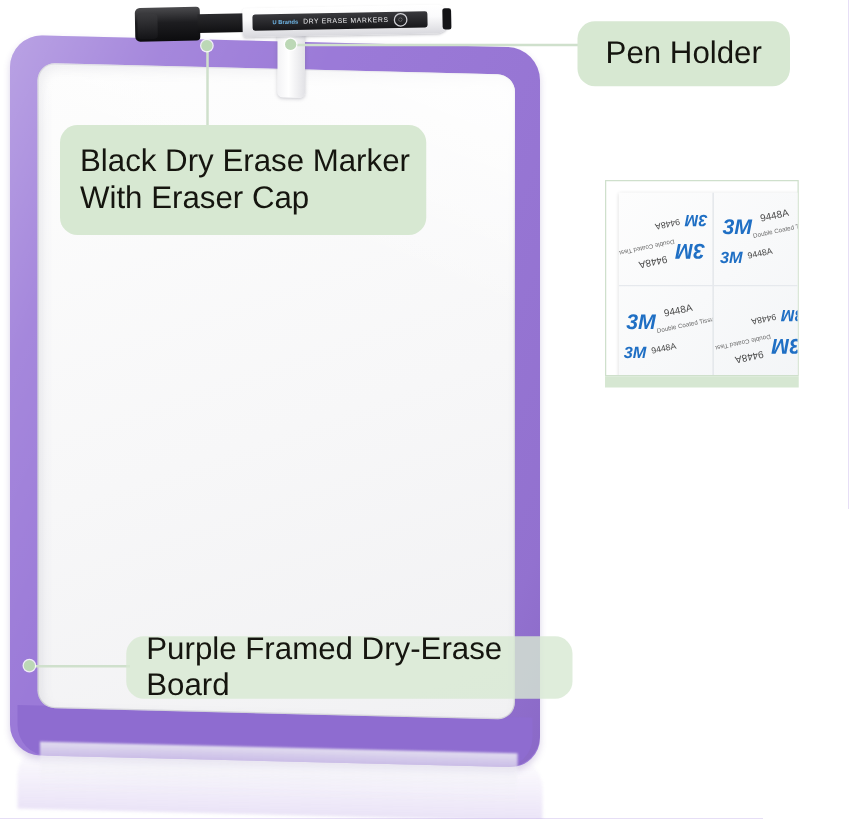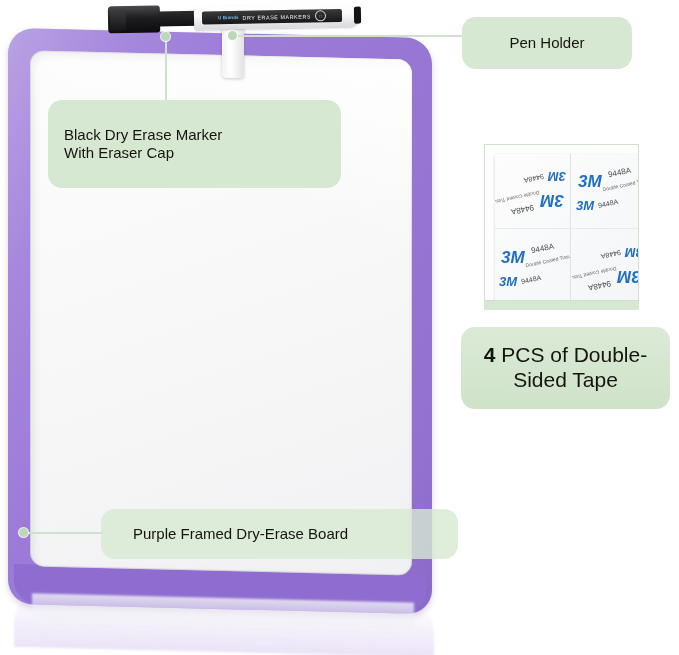--- a/index.html
+++ b/index.html
@@ -186,34 +186,34 @@
   
   .callout{
     position:absolute;
     background:#d7e8d2;
     border-radius:14px;
     color:#15150f;
     font-family:"Liberation Sans", sans-serif;
     display:flex;align-items:center;
     box-sizing:border-box;
   }
-  .callout-text{font-size:15px;line-height:1.18;font-weight:400;}
+  .callout-text{font-size:25px;line-height:1.18;font-weight:400;}
 
   .c-pen{
     left:462px; top:17px; width:170px; height:52px;
     justify-content:center;
   }
   .c-marker{
     left:48px; top:100px; width:293px; height:88px;
     padding-left:16px;
     align-items:center;
   }
   .c-board{
     left:101px; top:509px; width:357px; height:50px;
-    padding-left:32px;
+    padding-left:16px;
     background:rgba(215,232,210,.80);
   }
   .c-tape{
     left:461px; top:327px; width:209px; height:82px;
     justify-content:center;text-align:center;
     background:linear-gradient(to bottom,#dbead6,#cfe3c9);
   }
   .c-tape .callout-text{font-size:21px;}
   .bold4{font-weight:bold;}
 
@@ -308,24 +308,18 @@
     <div class="callout-text">Pen Holder</div>
   </div>
 
   <div class="callout c-marker">
     <div class="callout-text">
       <div>Black Dry Erase Marker</div>
       <div>With Eraser Cap</div>
     </div>
   </div>
 
-  <div class="callout c-tape">
-    <div class="callout-text">
-      <div><span class="bold4">4</span><span> PCS of Double-</span></div>
-      <div>Sided Tape</div>
-    </div>
-  </div>
 
   <div class="callout c-board">
     <div class="callout-text">Purple Framed Dry-Erase Board</div>
   </div>
 
 </div>
 
 </body></html>

